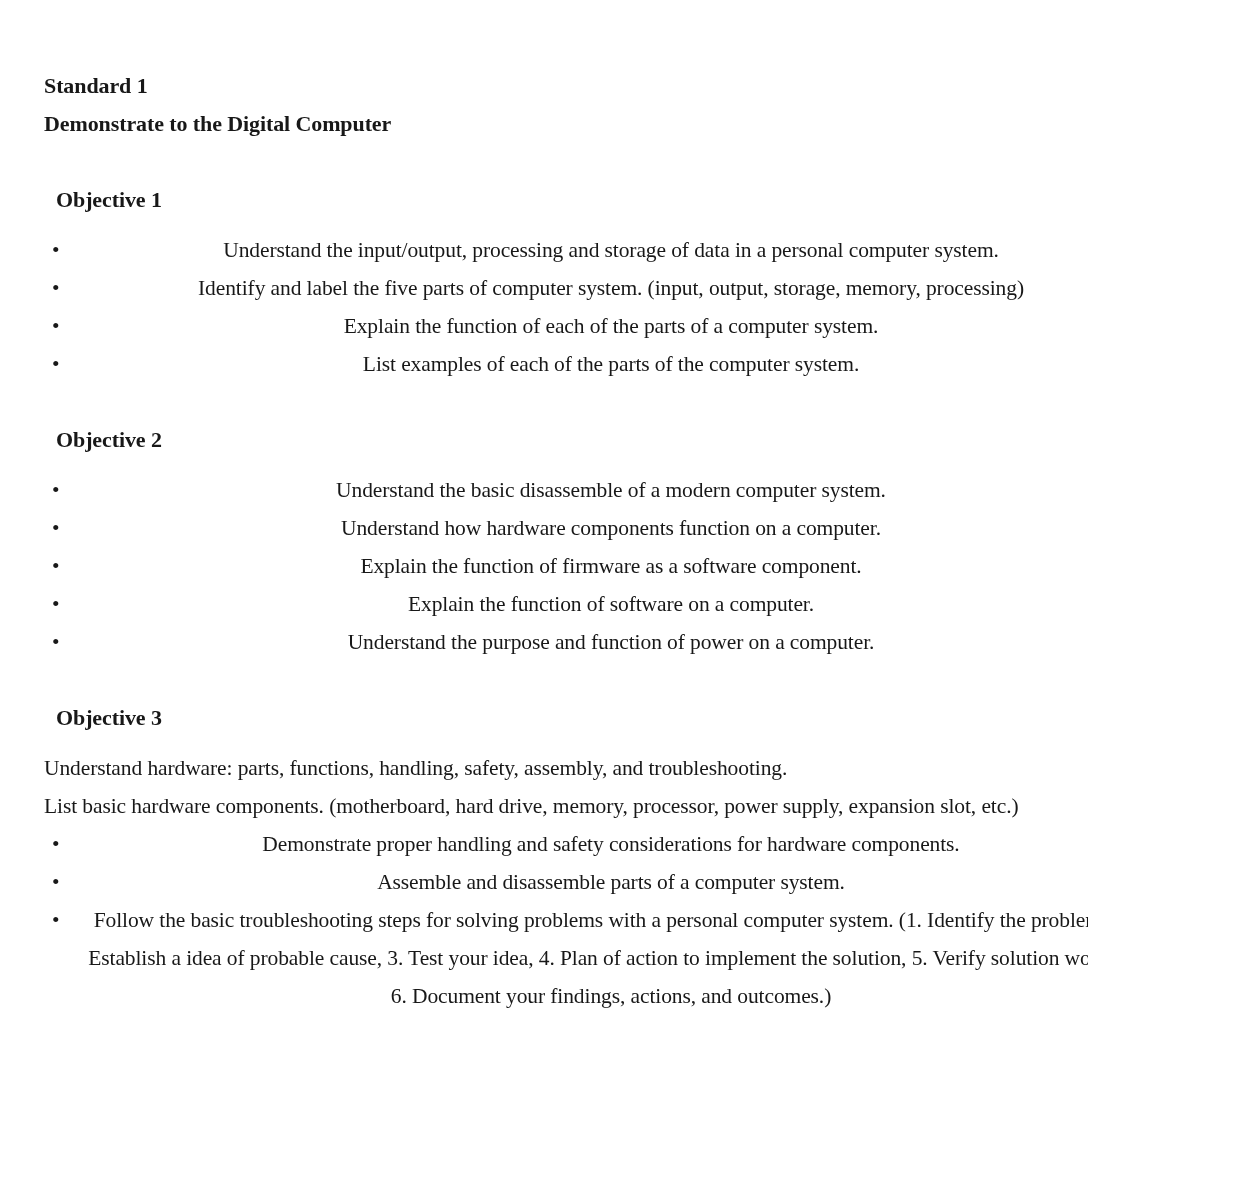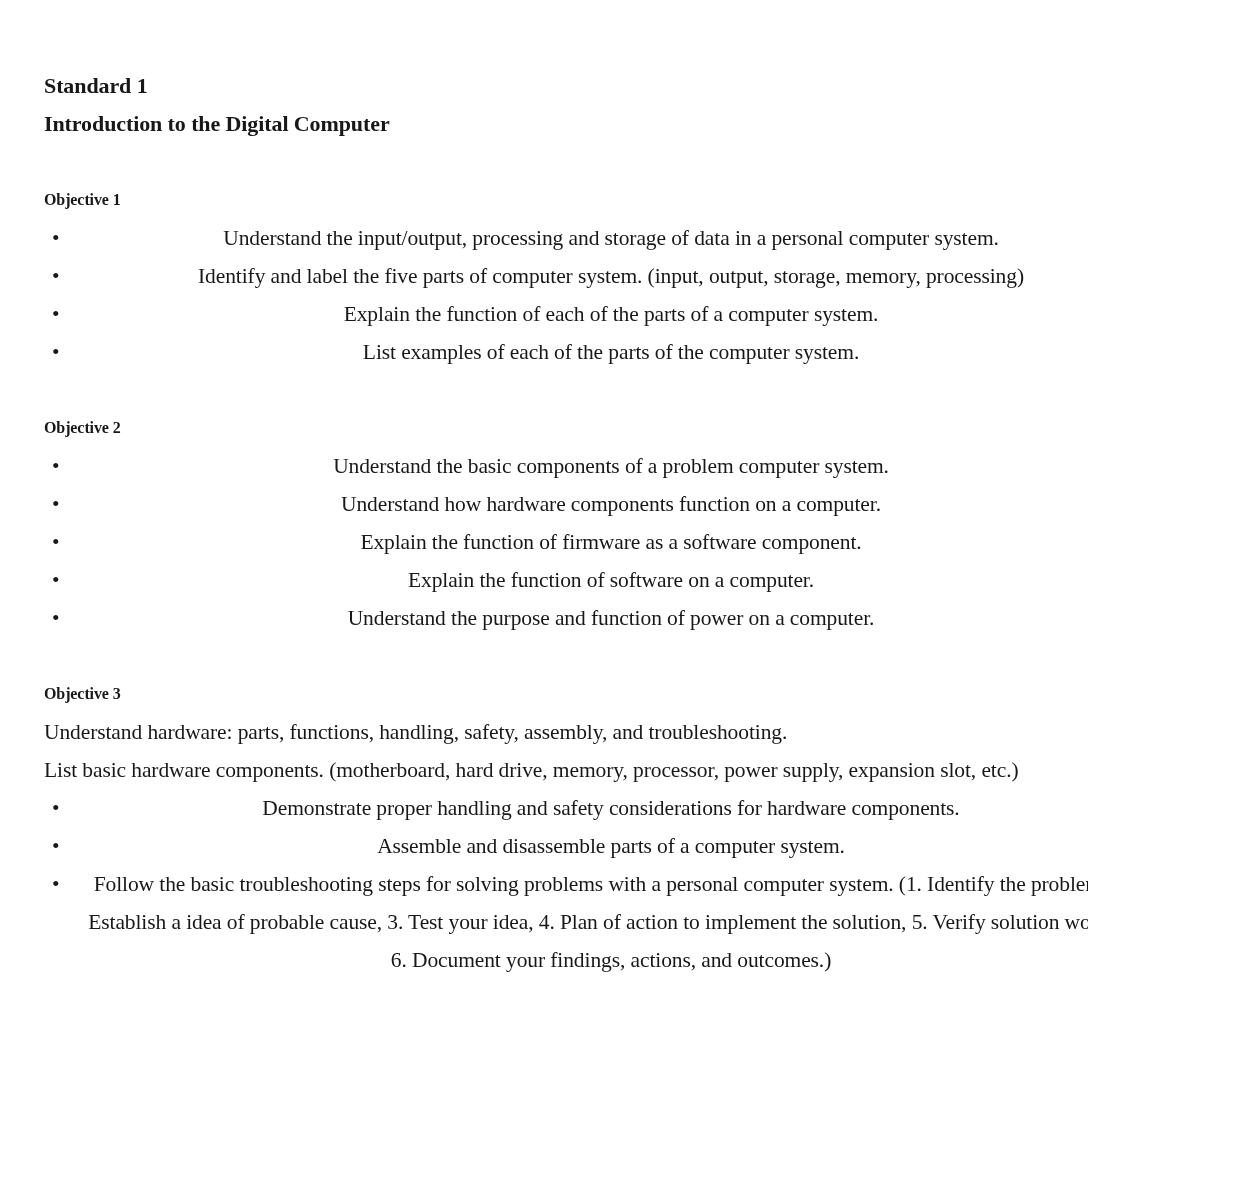--- a/index.html
+++ b/index.html
@@ -28,23 +28,23 @@
   .title-line {
     font-size: 22px;
     font-weight: bold;
     margin: 0;
     line-height: 38px;
   }
   .section {
     margin-top: 38px;
   }
   .section-heading {
-    font-size: 16px;
+    font-size: 22px;
     font-weight: bold;
-    margin: 0;
+    margin: 12px;
     line-height: 38px;
   }
   .para {
     margin: 0;
   }
   ul.bullets {
     margin: 0;
     padding: 0;
     list-style: none;
     text-align: center;
@@ -63,21 +63,21 @@
 </head>
 <body>
 
 <div class="page">
   <div class="content">
 
     <div class="title-block">
 
         <h1 class="title-line">Standard 1</h1>
 
-        <h1 class="title-line">Introduction to the Digital Computer</h1>
+        <h1 class="title-line">Demonstrate to the Digital Computer</h1>
 
     </div>
 
       <section class="section">
         <h2 class="section-heading">Objective 1</h2>
 
         <ul class="bullets">
 
             <li class="bullet-item">Understand the input/output, processing and storage of data in a personal computer system.</li>
 
@@ -88,21 +88,21 @@
             <li class="bullet-item">List examples of each of the parts of the computer system.</li>
 
         </ul>
       </section>
 
       <section class="section">
         <h2 class="section-heading">Objective 2</h2>
 
         <ul class="bullets">
 
-            <li class="bullet-item">Understand the basic components of a problem computer system.</li>
+            <li class="bullet-item">Understand the basic disassemble of a modern computer system.</li>
 
             <li class="bullet-item">Understand how hardware components function on a computer.</li>
 
             <li class="bullet-item">Explain the function of firmware as a software component.</li>
 
             <li class="bullet-item">Explain the function of software on a computer.</li>
 
             <li class="bullet-item">Understand the purpose and function of power on a computer.</li>
 
         </ul>

